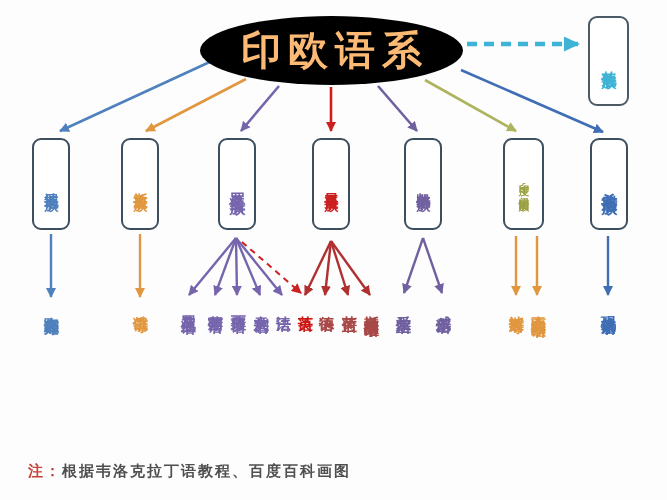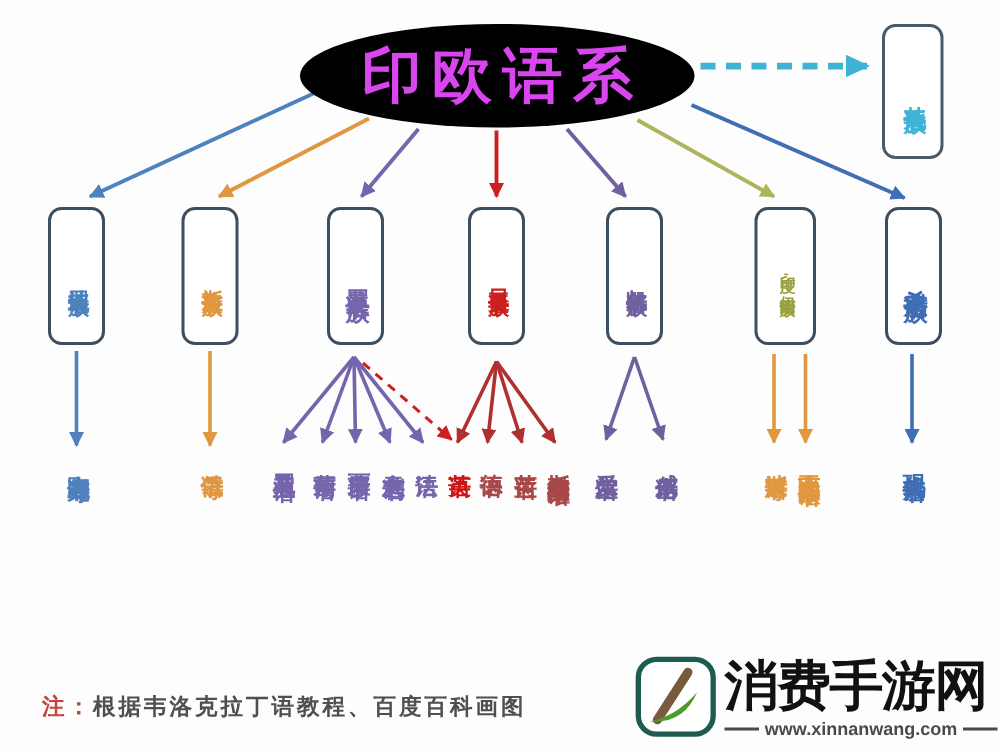--- a/index.html
+++ b/index.html
@@ -3,21 +3,21 @@
 <meta charset="utf-8">
 <style>
   html,body{margin:0;padding:0;background:#fff;}
   .stage{position:relative;width:667px;height:500px;background:#fdfdfd;overflow:hidden;
          font-family:"Liberation Serif","DejaVu Serif",serif;}
   svg.edges{position:absolute;left:0;top:0;width:667px;height:500px;}
 
   
   .root-ellipse{position:absolute;left:200px;top:16px;width:263px;height:69px;background:#000;
     border-radius:50%;display:flex;align-items:center;justify-content:center;}
-  .root-ellipse span{color:#d946ef;font-size:40px;font-weight:bold;letter-spacing:7px;padding-left:7px;white-space:nowrap;}
+  .root-ellipse span{color:#fdba74;font-size:40px;font-weight:bold;letter-spacing:7px;padding-left:7px;white-space:nowrap;}
 
   
   .fbox{position:absolute;top:138px;width:38px;height:92px;border:2px solid #3d4f5f;border-radius:9px;
     background:#fff;display:flex;align-items:center;justify-content:center;box-sizing:border-box;}
   .vt{writing-mode:vertical-rl;text-orientation:upright;font-weight:bold;white-space:nowrap;}
   .fbox .vt{font-size:14px;letter-spacing:1px;}
   .fbox.wide4 .vt{font-size:16px;letter-spacing:2px;}
   .fbox.small .vt{font-size:10.5px;letter-spacing:1px;}
   .b1{left:32px;}  .b2{left:121px;} .b3{left:218px;} .b4{left:312px;}
   .b5{left:404px;} .b6{left:503px;width:41px;} .b7{left:590px;}
@@ -159,29 +159,14 @@
   <div class="vlabel c-slate" style="left:403px">爱尔兰语</div>
   <div class="vlabel c-slate" style="left:443px">威尔士语</div>
   <div class="vlabel c-orange" style="left:516px">波斯语等</div>
   <div class="vlabel c-orange" style="left:538px">南亚次大陆印欧语</div>
   <div class="vlabel c-dblue" style="left:608px">现代希腊语</div>
 
   <div class="note">
     <span class="prefix">注：</span><span>根据韦洛克拉丁语教程、百度百科画图</span>
   </div>
 
-  <div class="wm">
-    <svg class="wm-logo" viewBox="0 0 54 54" xmlns="http://www.w3.org/2000/svg">
-      <rect x="2.5" y="2.5" width="49" height="49" rx="12" fill="#ffffff" stroke="#1d5c4f" stroke-width="3.5"></rect>
-      <line x1="35" y1="11" x2="15" y2="42" stroke="#7a5a3d" stroke-width="6" stroke-linecap="round"></line>
-      <path d="M10 43 Q 27 40 41 24 Q 32 45 10 43 Z" fill="#4e9a2e"></path>
-    </svg>
-    <div class="wm-right">
-      <div class="wm-title">消费手游网</div>
-      <div class="wm-urlrow">
-        <div class="wm-rule"></div>
-        <div class="wm-url">www.xinnanwang.com</div>
-        <div class="wm-rule"></div>
-      </div>
-    </div>
-  </div>
 
 </div>
 
 </body></html>

